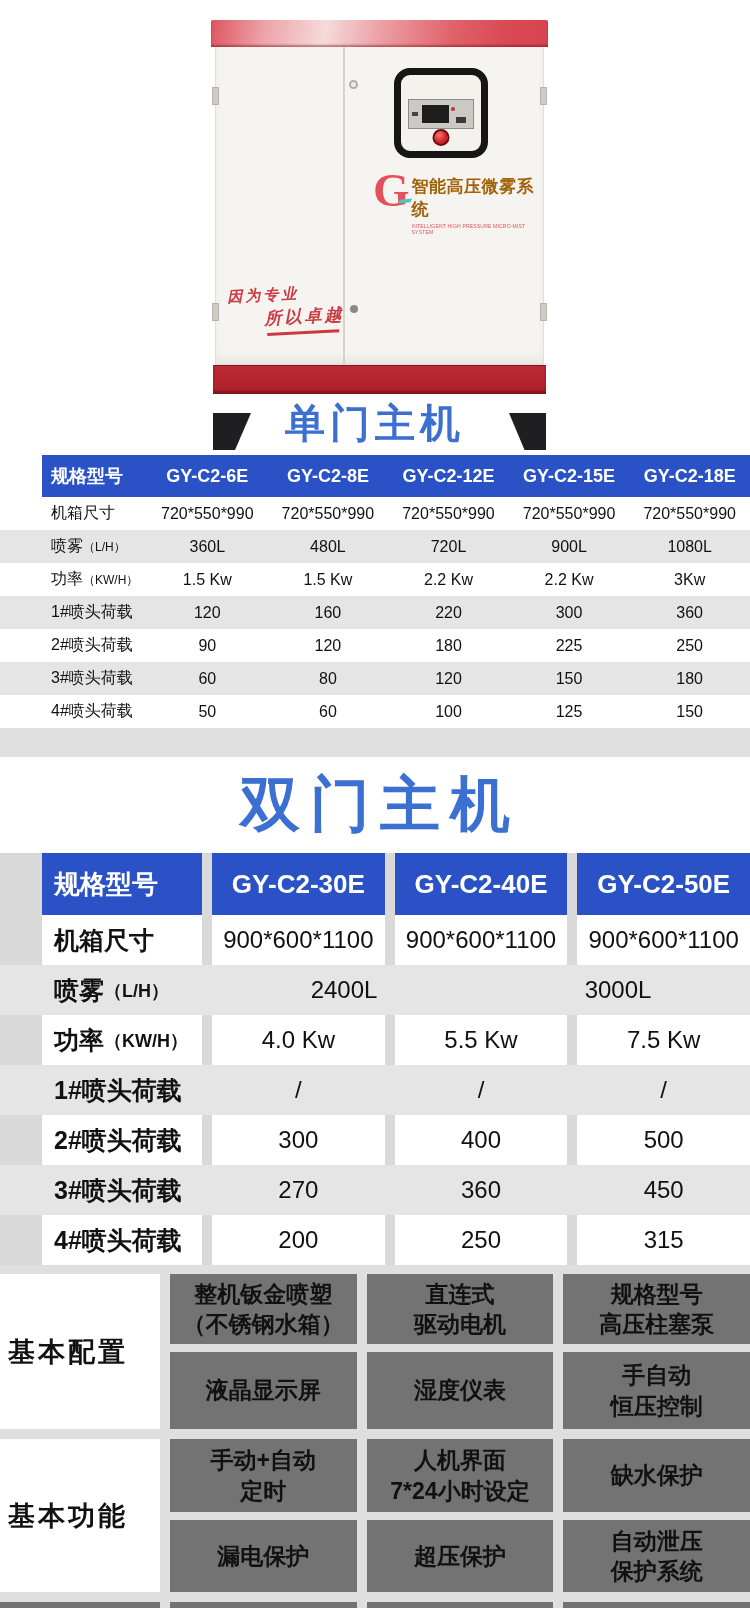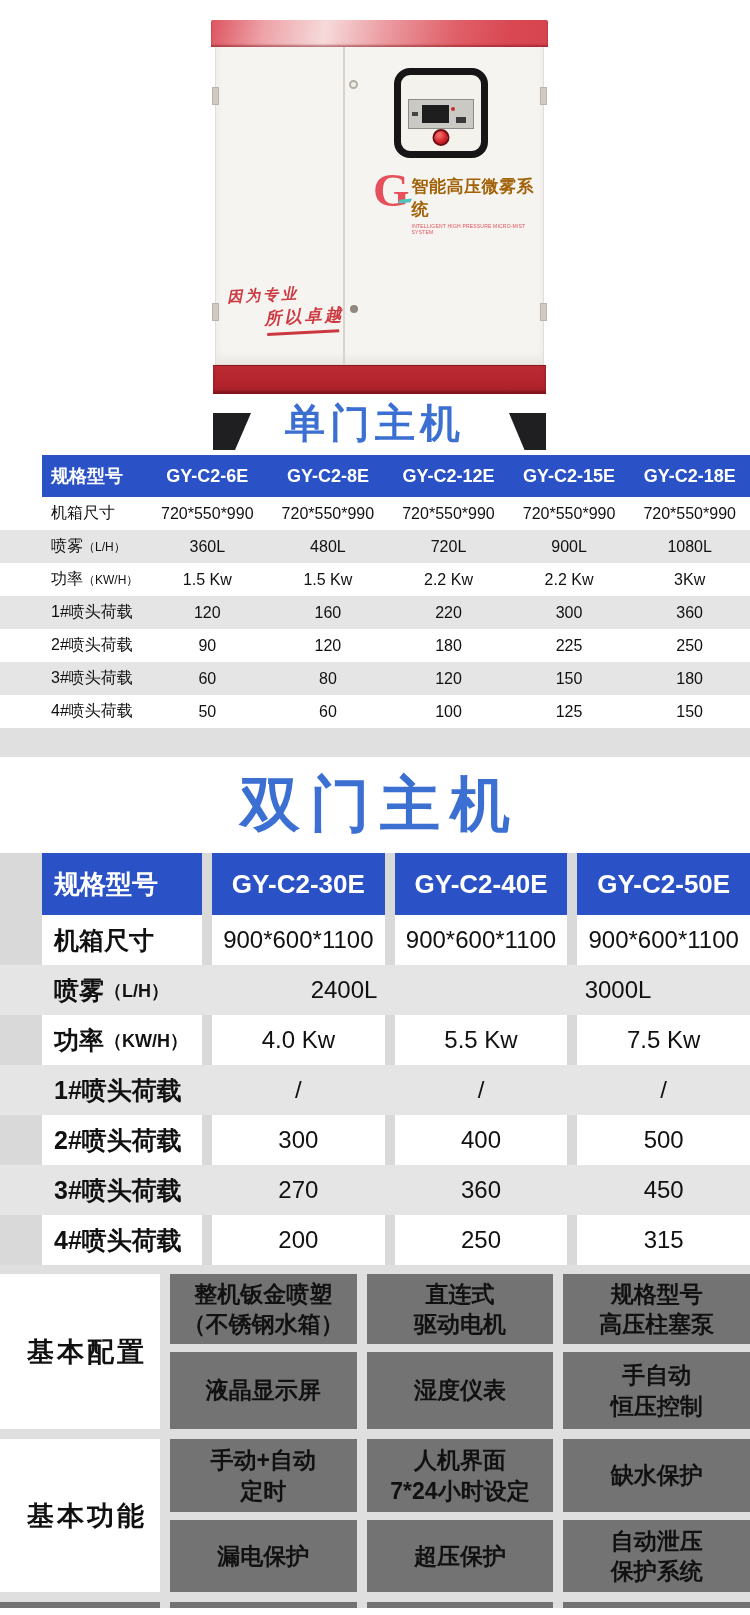--- a/index.html
+++ b/index.html
@@ -76,21 +76,21 @@
   .t2 .lab{flex:0 0 160px;margin-left:0;justify-content:flex-start;padding-left:12px;
     font-size:25px;font-weight:600;}
   .t2 .t2h{height:62px;background:#d9d9d9;}
   .t2 .t2h .c{background:#2a52c6;color:#fff;font-weight:700;font-size:26px;}
   .t2 .sub{font-size:18px;margin-top:2px;}
   
   .cfgwrap{background:#dfdfdf;padding-top:9px;}
   .cfg{display:grid;grid-template-columns:160px 1fr 1fr 1fr;column-gap:10px;row-gap:8px;}
   .cfg + .cfg{margin-top:10px;}
   .cfg-label{grid-row:1 / span 2;background:#fff;display:flex;align-items:center;
-    padding-left:27px;font-size:27px;font-weight:600;letter-spacing:3px;}
+    padding-left:8px;font-size:27px;font-weight:600;letter-spacing:3px;}
   .cfg-cell{background:#737373;display:flex;align-items:center;justify-content:center;
     text-align:center;font-size:23px;line-height:1.32;white-space:pre-line;font-weight:bold;}
   .cfg .r1{min-height:70px;}
   .cfg .r2{min-height:77px;}
   .cfg .r3{min-height:73px;}
   .cfg .r4{min-height:72px;}
   .sliver{margin-top:8px;}
   .sliver .cfg-cell{min-height:0;height:6px;}
 </style>
 </head>

